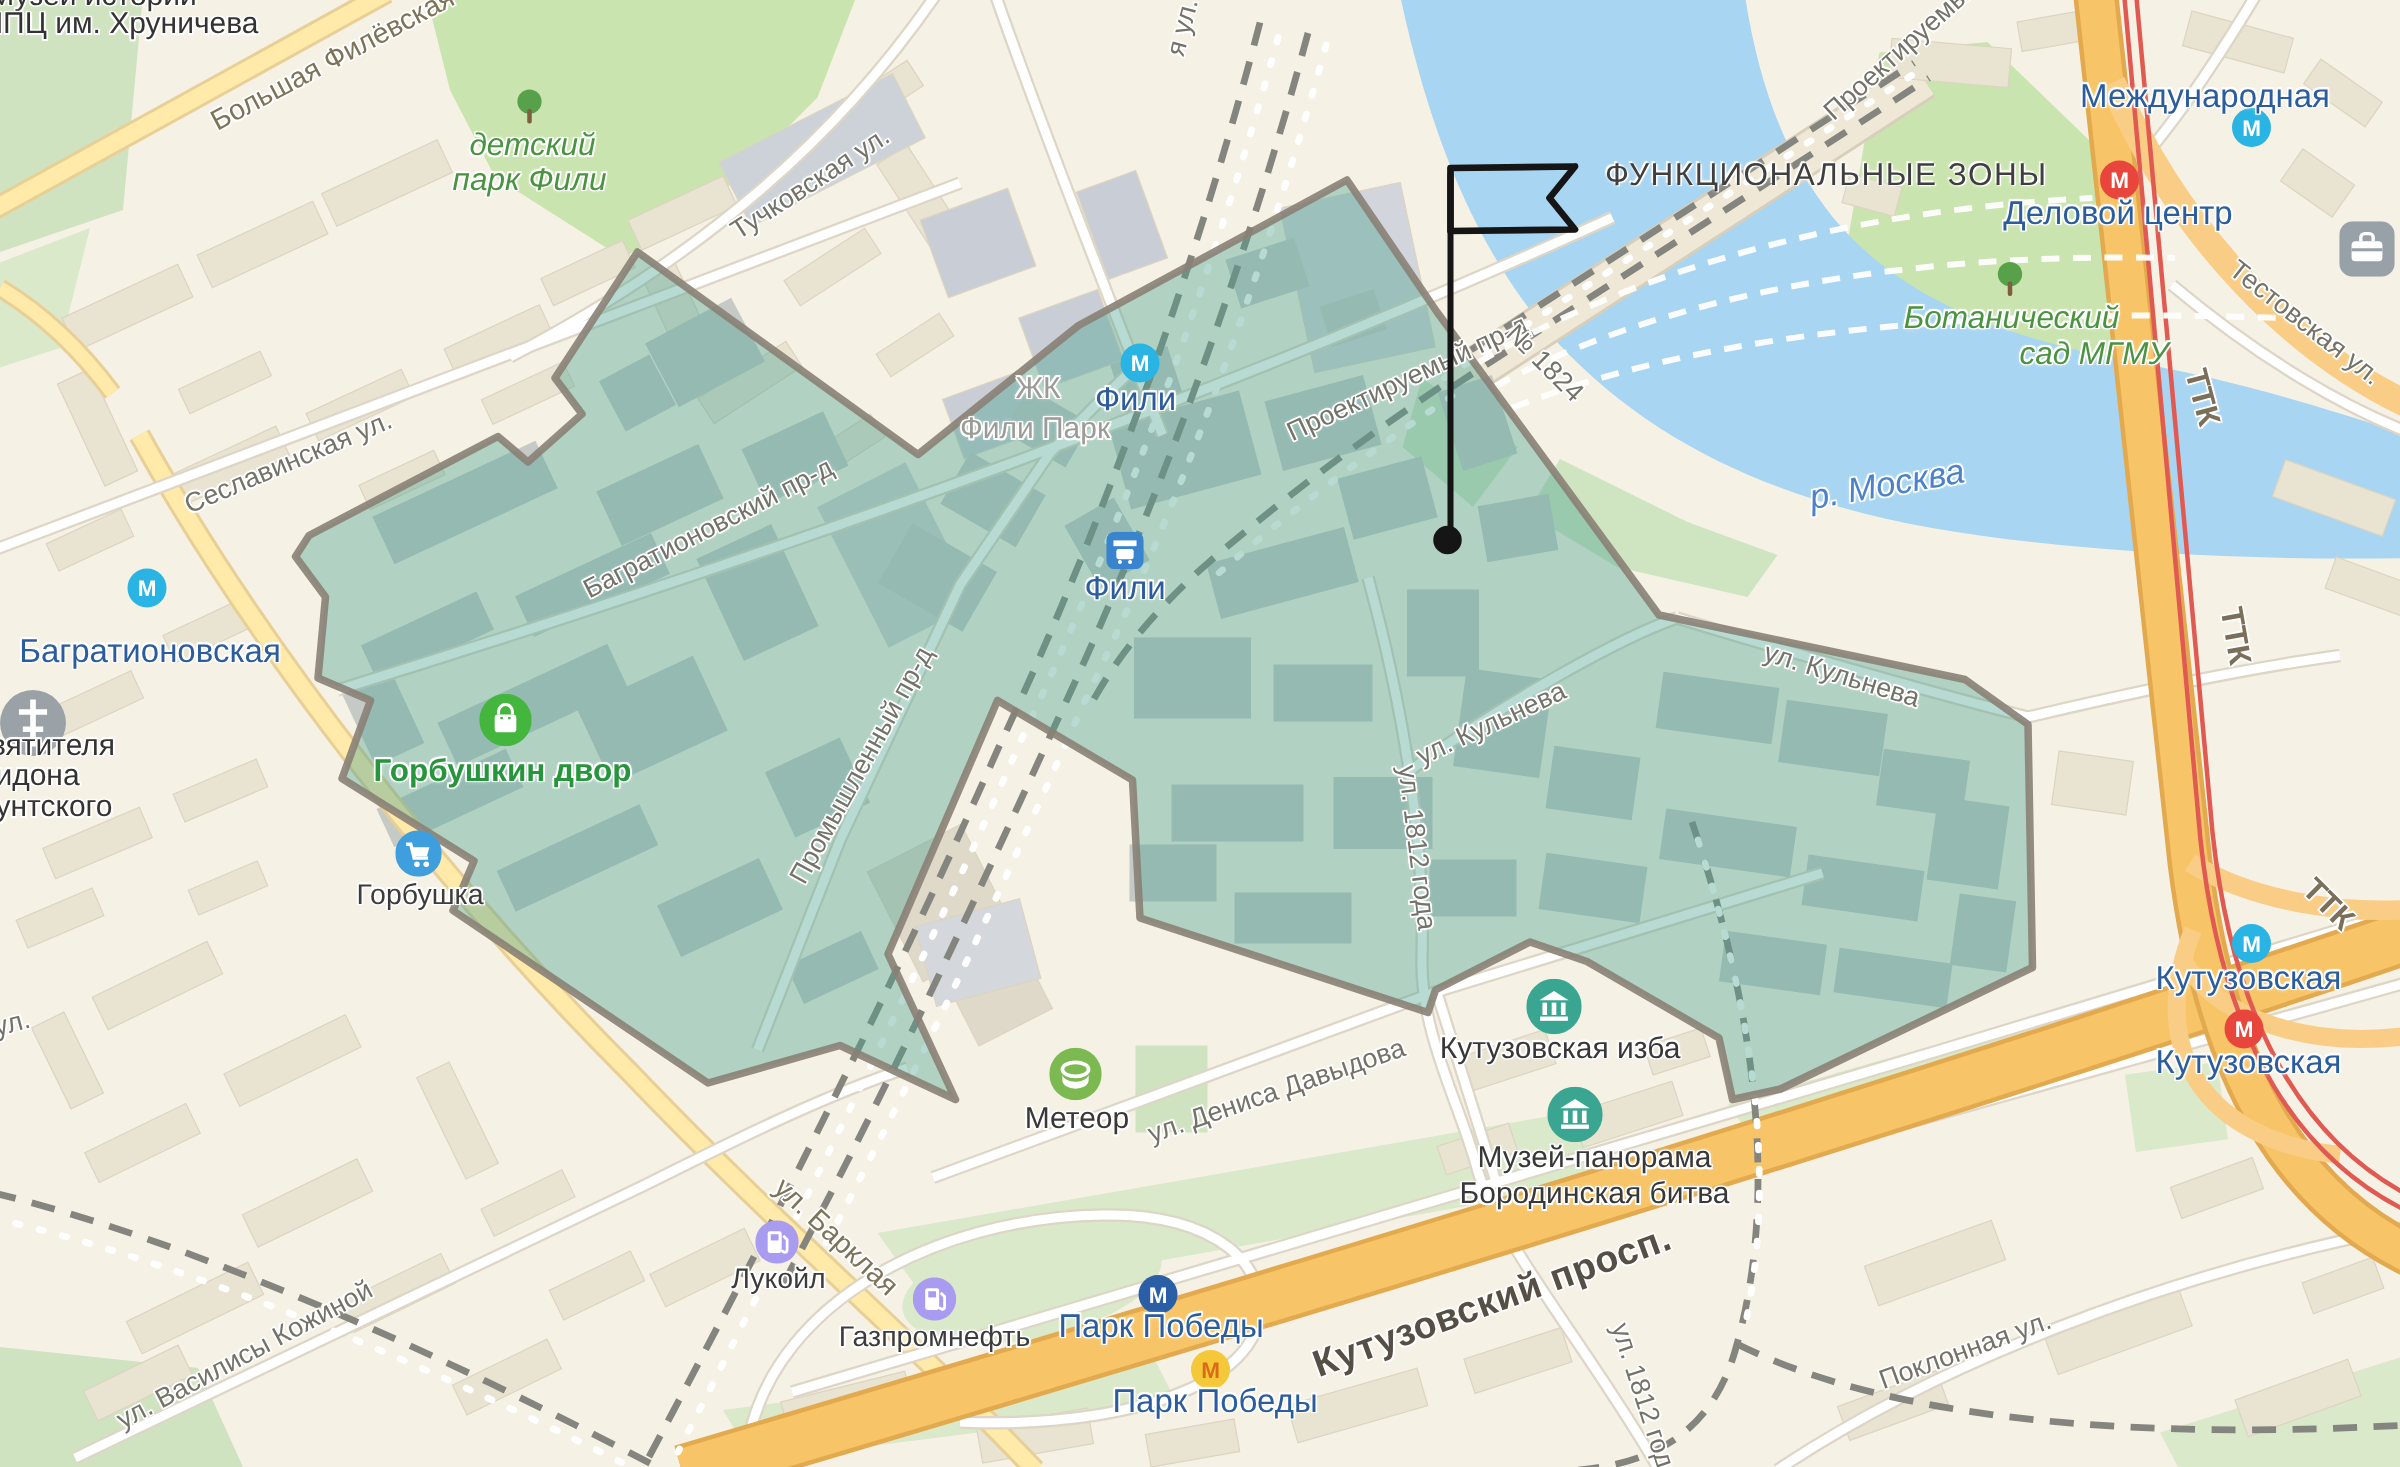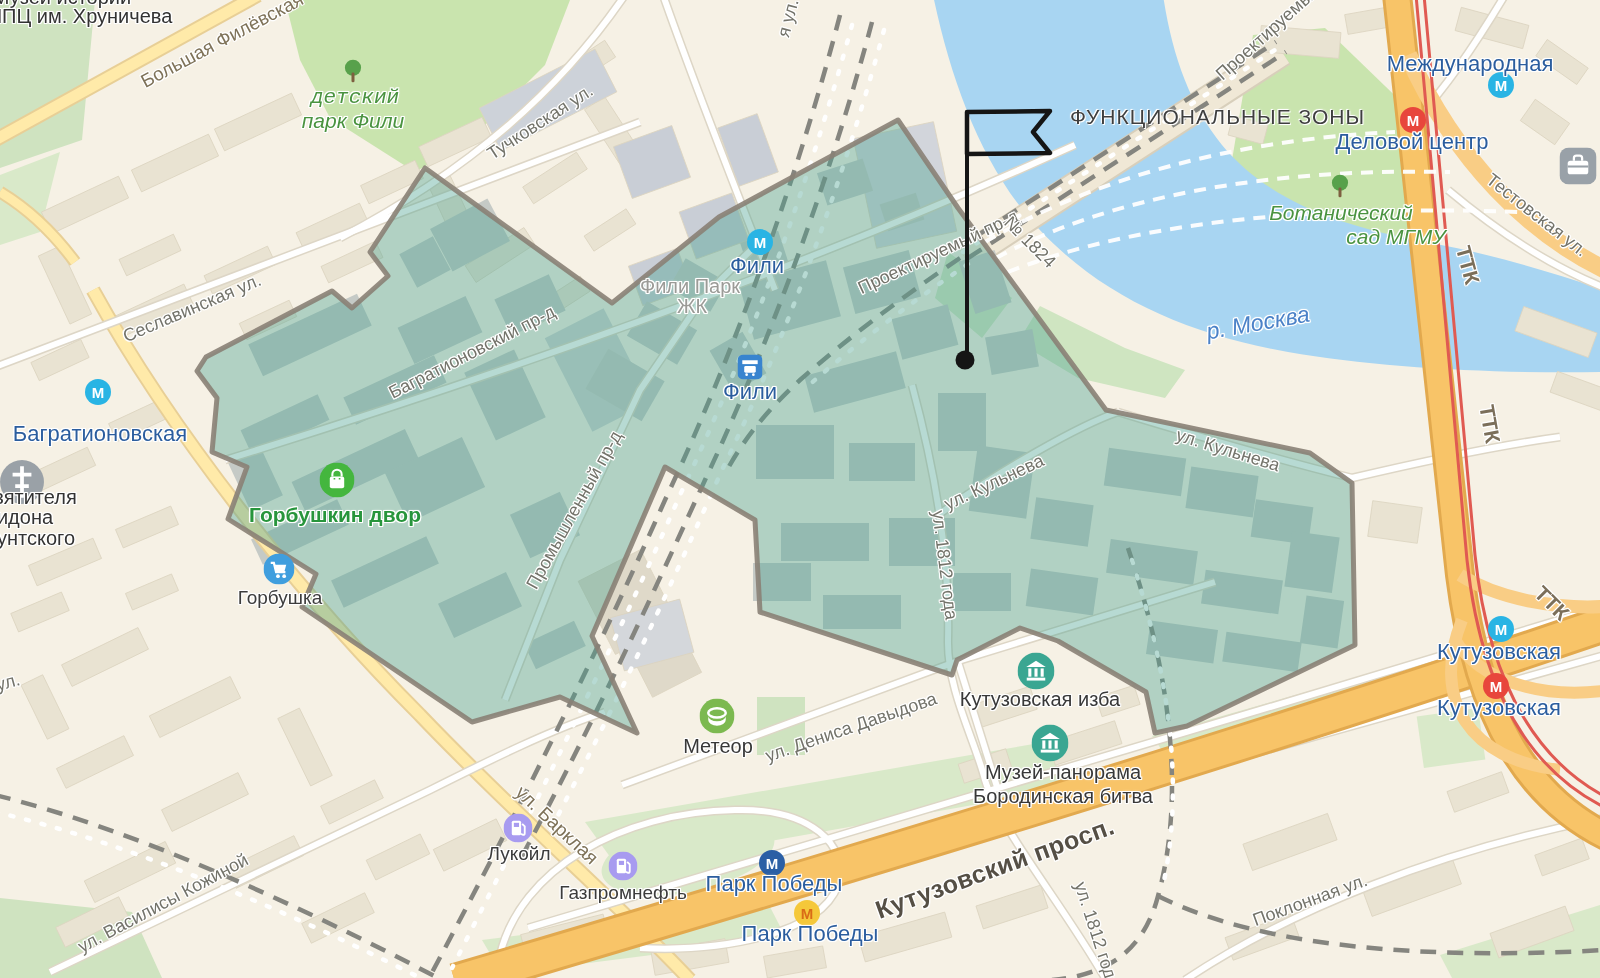--- a/index.html
+++ b/index.html
@@ -434,35 +434,35 @@
           <rect x="8" y="13" width="20" height="13" rx="2.5" fill="#fff"></rect>
           <path d="M14 13v-2.5a2.5 2.5 0 0 1 2.5-2.5h3a2.5 2.5 0 0 1 2.5 2.5V13" stroke="#fff" stroke-width="2.2" fill="none"></path>
           <rect x="8" y="17.5" width="20" height="2" fill="#99a1a8"></rect>
         </svg>
       </div>
     </div>
 <div id="labels">
       <div class="lbl dark" style="left: 62px; top: -3px; --r: 0deg;">Музей истории</div>
       <div class="lbl dark" style="left: 80px; top: 16px; --r: 0deg;">НПЦ им. Хруничева</div>
       <div class="lbl road" style="left: 222px; top: 40px; --r: -28deg;">Большая Филёвская</div>
-      <div class="lbl park" style="left: 355px; top: 97px; font-family: Liberation Mono, monospace; --r: 0deg;">детский</div>
+      <div class="lbl park" style="left: 355px; top: 97px; --r: 0deg;">детский</div>
       <div class="lbl park" style="left: 353px; top: 120px; --r: 0deg;">парк Фили</div>
       <div class="lbl street" style="left: 540px; top: 122px; --r: -33deg;">Тучковская ул.</div>
       <div class="lbl street" style="left: 788px; top: 18px; --r: -75deg;">я ул.</div>
       <div class="lbl street" style="left: 192px; top: 308px; --r: -23deg;">Сеславинская ул.</div>
       <div class="lbl metro" style="left: 100px; top: 413px; margin-top: 21px; --r: 0deg;">Багратионовская</div>
       <div class="lbl dark" style="left: 35px; top: 497px; --r: 0deg;">вятителя</div>
       <div class="lbl dark" style="left: 25px; top: 517px; --r: 0deg;">идона</div>
       <div class="lbl dark" style="left: 36px; top: 538px; --r: 0deg;">унтского</div>
       <div class="lbl street" style="left: 8px; top: 682px; --r: -15deg;">ул.</div>
       <div class="lbl road" style="left: 557px; top: 825px; --r: 43deg;">ул. Барклая</div>
       <div class="lbl street" style="left: 163px; top: 903px; --r: -28deg;">ул. Василисы Кожиной</div>
       <div class="lbl green-poi" style="left: 335px; top: 514px; --r: 0deg;">Горбушкин двор</div>
       <div class="lbl poi" style="left: 280px; top: 597px; --r: 0deg;">Горбушка</div>
-      <div class="lbl gray" style="left: 692px; top: 259px; margin-top: 47px; --r: 0deg;">ЖК</div>
+      <div class="lbl gray" style="left: 692px; top: 259px; --r: 0deg;">ЖК</div>
       <div class="lbl gray" style="left: 690px; top: 286px; --r: 0deg;">Фили Парк</div>
       <div class="lbl metro" style="left: 757px; top: 266px; --r: 0deg;">Фили</div>
       <div class="lbl metro" style="left: 750px; top: 392px; --r: 0deg;">Фили</div>
       <div class="lbl street" style="left: 472px; top: 352px; --r: -27deg;">Багратионовский пр-д</div>
       <div class="lbl street" style="left: 574px; top: 510px; --r: -61deg;">Промышленный пр-д</div>
       <div class="lbl street" style="left: 938px; top: 252px; --r: -25deg;">Проектируемый пр-д</div>
       <div class="lbl street" style="left: 1030px; top: 242px; --r: 45deg;">№ 1824</div>
       <div class="lbl street" style="left: 1268px; top: 32px; --r: -42deg;">Проектируемый</div>
       <div class="lbl water" style="left: 1258px; top: 323px; --r: -10deg;">р. Москва</div>
       <div class="lbl park" style="left: 1341px; top: 212px; --r: 0deg;">Ботанический</div>

